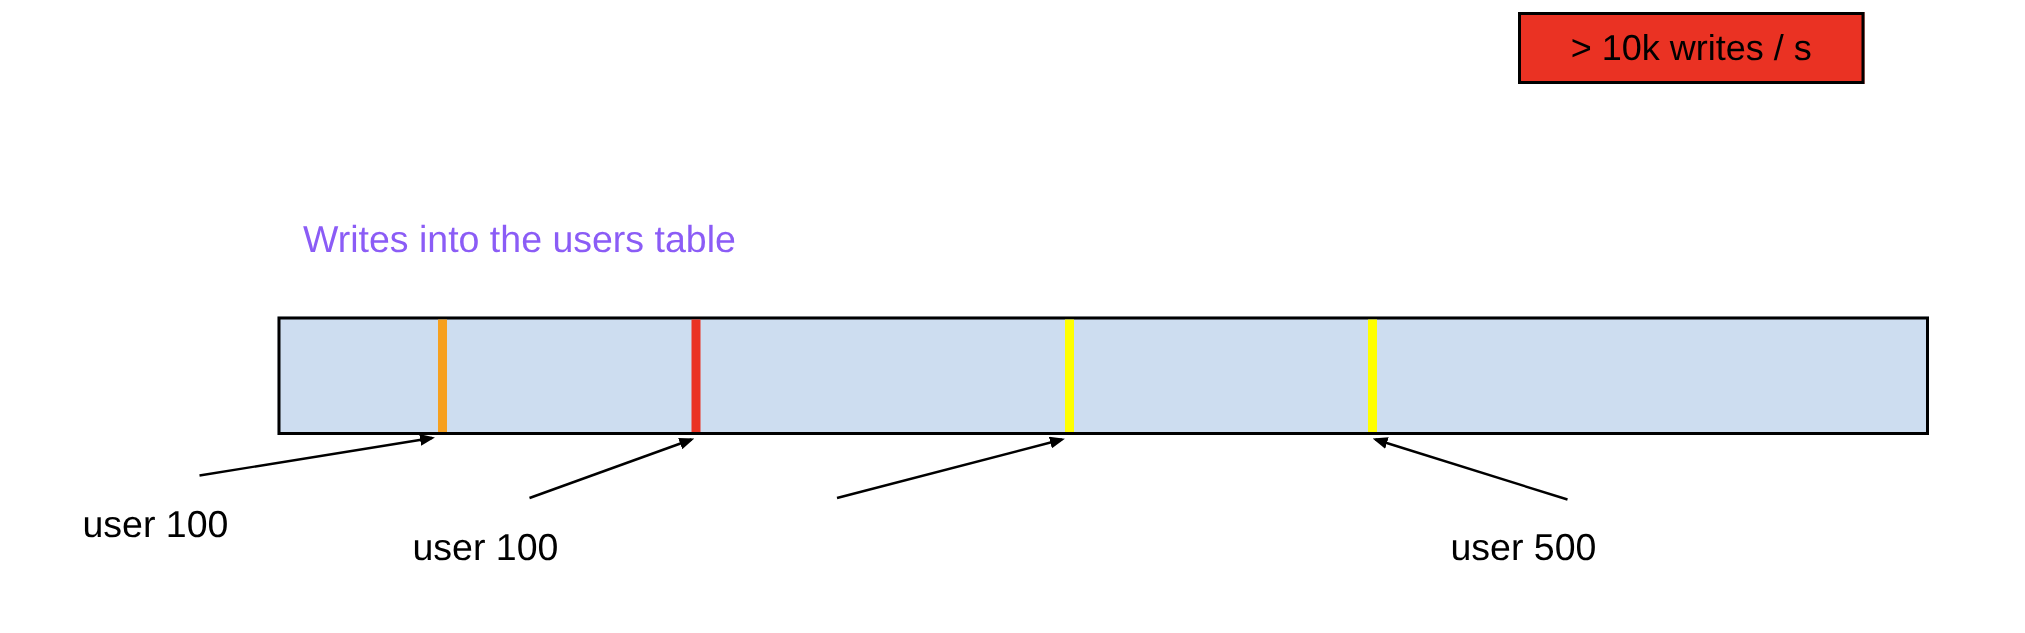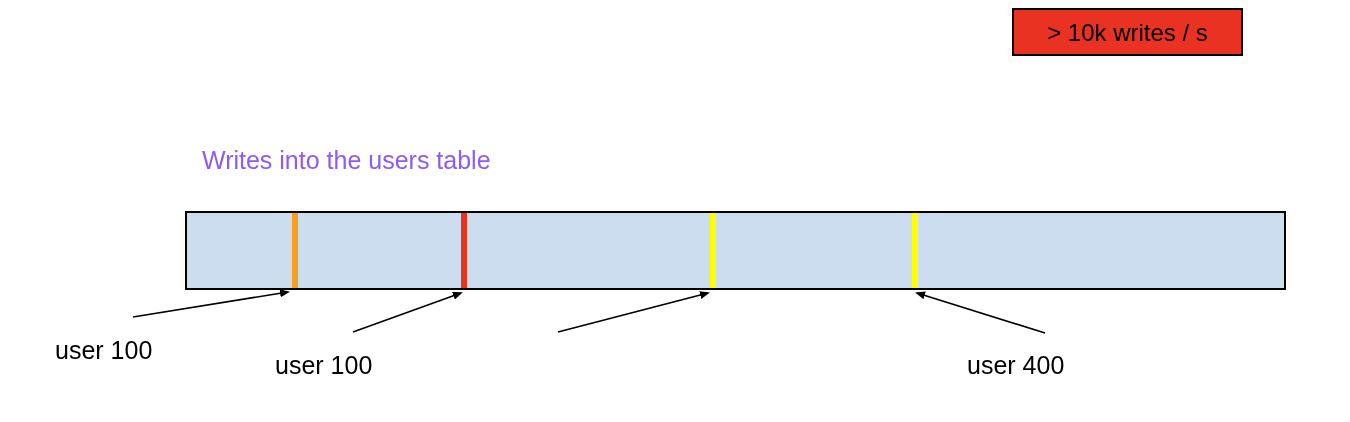--- a/index.html
+++ b/index.html
@@ -97,15 +97,15 @@
       </marker>
     </defs>
     <line stroke="#000000" stroke-width="1.6" marker-end="url(#ah)" x1="133" y1="317" x2="288" y2="292"></line>
     <line stroke="#000000" stroke-width="1.6" marker-end="url(#ah)" x1="353" y1="332" x2="461" y2="293"></line>
     <line stroke="#000000" stroke-width="1.6" marker-end="url(#ah)" x1="558" y1="332" x2="708" y2="293"></line>
     <line stroke="#000000" stroke-width="1.6" marker-end="url(#ah)" x1="1045" y1="333" x2="917" y2="293"></line>
   </svg>
 
   <div class="user-label" style="left: 55px; top: 336px;">user 100</div>
   <div class="user-label" style="left: 275px; top: 351px;">user 100</div>
-  <div class="user-label" style="left: 967px; top: 351px;">user 400</div>
+  <div class="user-label" style="left: 967px; top: 351px;">user 500</div>
 
 </div>
 
 </body></html>

